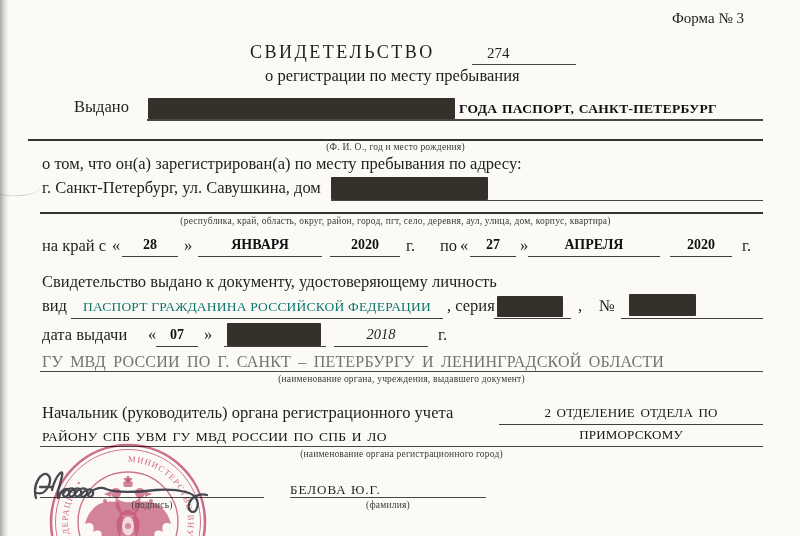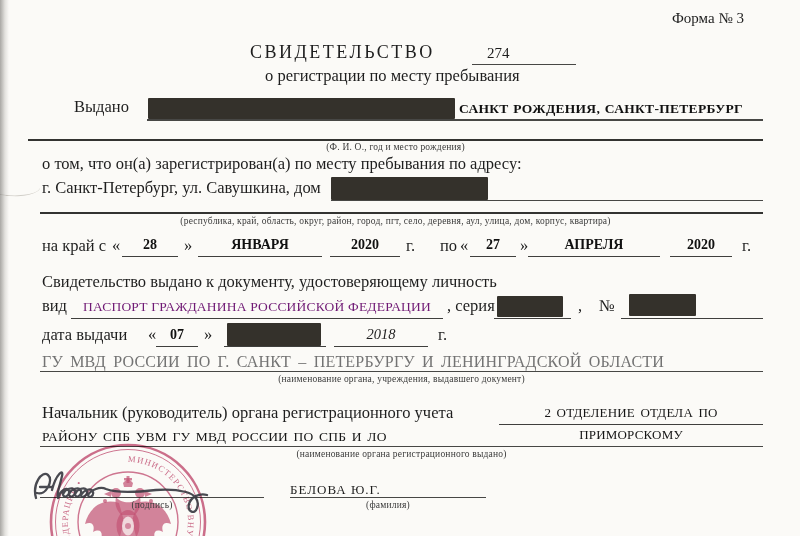--- a/index.html
+++ b/index.html
@@ -10,21 +10,21 @@
     color:#1e1e1e;
   }
   .abs{position:absolute;white-space:nowrap;}
   .t{font-size:16.5px;z-index:2;}
   .caption{font-size:9.5px;color:#3a3a3a;text-align:center;z-index:2;letter-spacing:.2px;}
   .line{position:absolute;background:#474745;height:1px;z-index:1;}
   .line-bold{position:absolute;background:#333331;height:2px;z-index:1;}
   .bar{position:absolute;background:#34312b;z-index:3;border-radius:1px;}
   .cell{position:absolute;border-bottom:1.4px solid #3f3f3d;text-align:center;z-index:2;}
   .bval{font-weight:bold;font-size:14px;color:#111;}
-  .capsval{font-size:13.5px;color:#701a75;letter-spacing:.2px;}
+  .capsval{font-size:13.5px;color:#0f766e;letter-spacing:.2px;}
   .form-label{font-size:15px;}
   .title-main{font-size:18px;letter-spacing:2.5px;}
   .title-number{font-size:15px;}
   .subtitle{font-size:16.5px;}
   .goda{font-weight:bold;font-size:13.5px;letter-spacing:.3px;word-spacing:1px;color:#101010;}
   .issuer{font-size:16px;word-spacing:3px;letter-spacing:.2px;color:#737373;}
   .authval{font-size:13px;letter-spacing:.2px;word-spacing:2px;color:#161616;}
   .surname{font-size:13px;letter-spacing:1px;text-align:left;}
   .stamp{position:absolute;left:45px;top:437px;z-index:4;mix-blend-mode:multiply;opacity:.93;}
   .sig{position:absolute;left:26px;top:460px;z-index:5;}
@@ -43,21 +43,21 @@
 
   <div class="abs form-label" style="left:672px;top:10px;">Форма № 3</div>
 
   <div class="abs title-main" style="left:250px;top:42px;">СВИДЕТЕЛЬСТВО</div>
   <div class="abs title-number" style="left:487px;top:45px;">274</div>
   <div class="line" style="left:472px;top:64px;width:104px;"></div>
   <div class="abs subtitle" style="left:243px;top:66px;margin-left:22px;">о регистрации по месту пребывания</div>
 
   <div class="abs t" style="left:74px;top:97px;">Выдано</div>
   <div class="bar" style="left:148px;top:98px;width:307px;height:21px;"></div>
-  <div class="abs goda" style="left:459px;top:101px;">САНКТ РОЖДЕНИЯ, САНКТ-ПЕТЕРБУРГ</div>
+  <div class="abs goda" style="left:459px;top:101px;">ГОДА ПАСПОРТ, САНКТ-ПЕТЕРБУРГ</div>
   <div class="line" style="left:147px;top:119px;width:616px;height:1.5px;"></div>
 
   <div class="line-bold" style="left:28px;top:139px;width:735px;"></div>
   <div class="abs t" style="left:42px;top:154px;">о том, что он(а) зарегистрирован(а) по месту пребывания по адресу:</div>
 
   <div class="abs caption" style="left:28px;top:142px;width:735px;">(Ф. И. О., год и место рождения)</div>
 
   <div class="abs t" style="left:42px;top:178px;">г. Санкт-Петербург, ул. Савушкина, дом</div>
   <div class="bar" style="left:331px;top:177px;width:157px;height:23px;"></div>
   <div class="line" style="left:331px;top:200px;width:432px;"></div>
@@ -102,21 +102,21 @@
   <div class="abs t" style="left:438px;top:325px;">г.</div>
 
   <div class="abs issuer" style="left:42px;top:353px;z-index:2;">ГУ МВД РОССИИ ПО Г. САНКТ – ПЕТЕРБУРГУ И ЛЕНИНГРАДСКОЙ ОБЛАСТИ</div>
   <div class="line" style="left:40px;top:371px;width:723px;"></div>
   <div class="abs caption" style="left:40px;top:374px;width:723px;">(наименование органа, учреждения, выдавшего документ)</div>
 
   <div class="abs t" style="left:42px;top:403px;">Начальник (руководитель) органа регистрационного учета</div>
   <div class="cell authval" style="left:499px;top:402px;width:264px;height:22px;line-height:22px;">2 ОТДЕЛЕНИЕ ОТДЕЛА  ПО ПРИМОРСКОМУ</div>
   <div class="abs authval" style="left:42px;top:429px;z-index:2;font-size:13.5px;">РАЙОНУ СПБ УВМ  ГУ  МВД РОССИИ  ПО СПБ  И  ЛО</div>
   <div class="line" style="left:40px;top:446px;width:723px;"></div>
-  <div class="abs caption" style="left:40px;top:449px;width:723px;">(наименование органа регистрационного выдано)</div>
+  <div class="abs caption" style="left:40px;top:449px;width:723px;">(наименование органа регистрационного город)</div>
 
   <svg class="stamp" width="166" height="170" viewBox="0 0 166 170">
     <defs>
       <path id="ringPath" d="M 83,25 A 60,60 0 1 1 82.95,25"></path>
       <path id="arcBottom" d="M 33,100 A 58,58 0 0 0 133,100"></path>
     </defs>
     <g fill="none" stroke="#c2496f">
       <circle cx="83" cy="85" r="77" stroke-width="2.6" stroke-opacity=".85"></circle>
       <circle cx="83" cy="85" r="72.5" stroke-width="1" stroke-opacity=".8"></circle>
       <circle cx="83" cy="85" r="50" stroke-width="1.4" stroke-opacity=".8"></circle>

